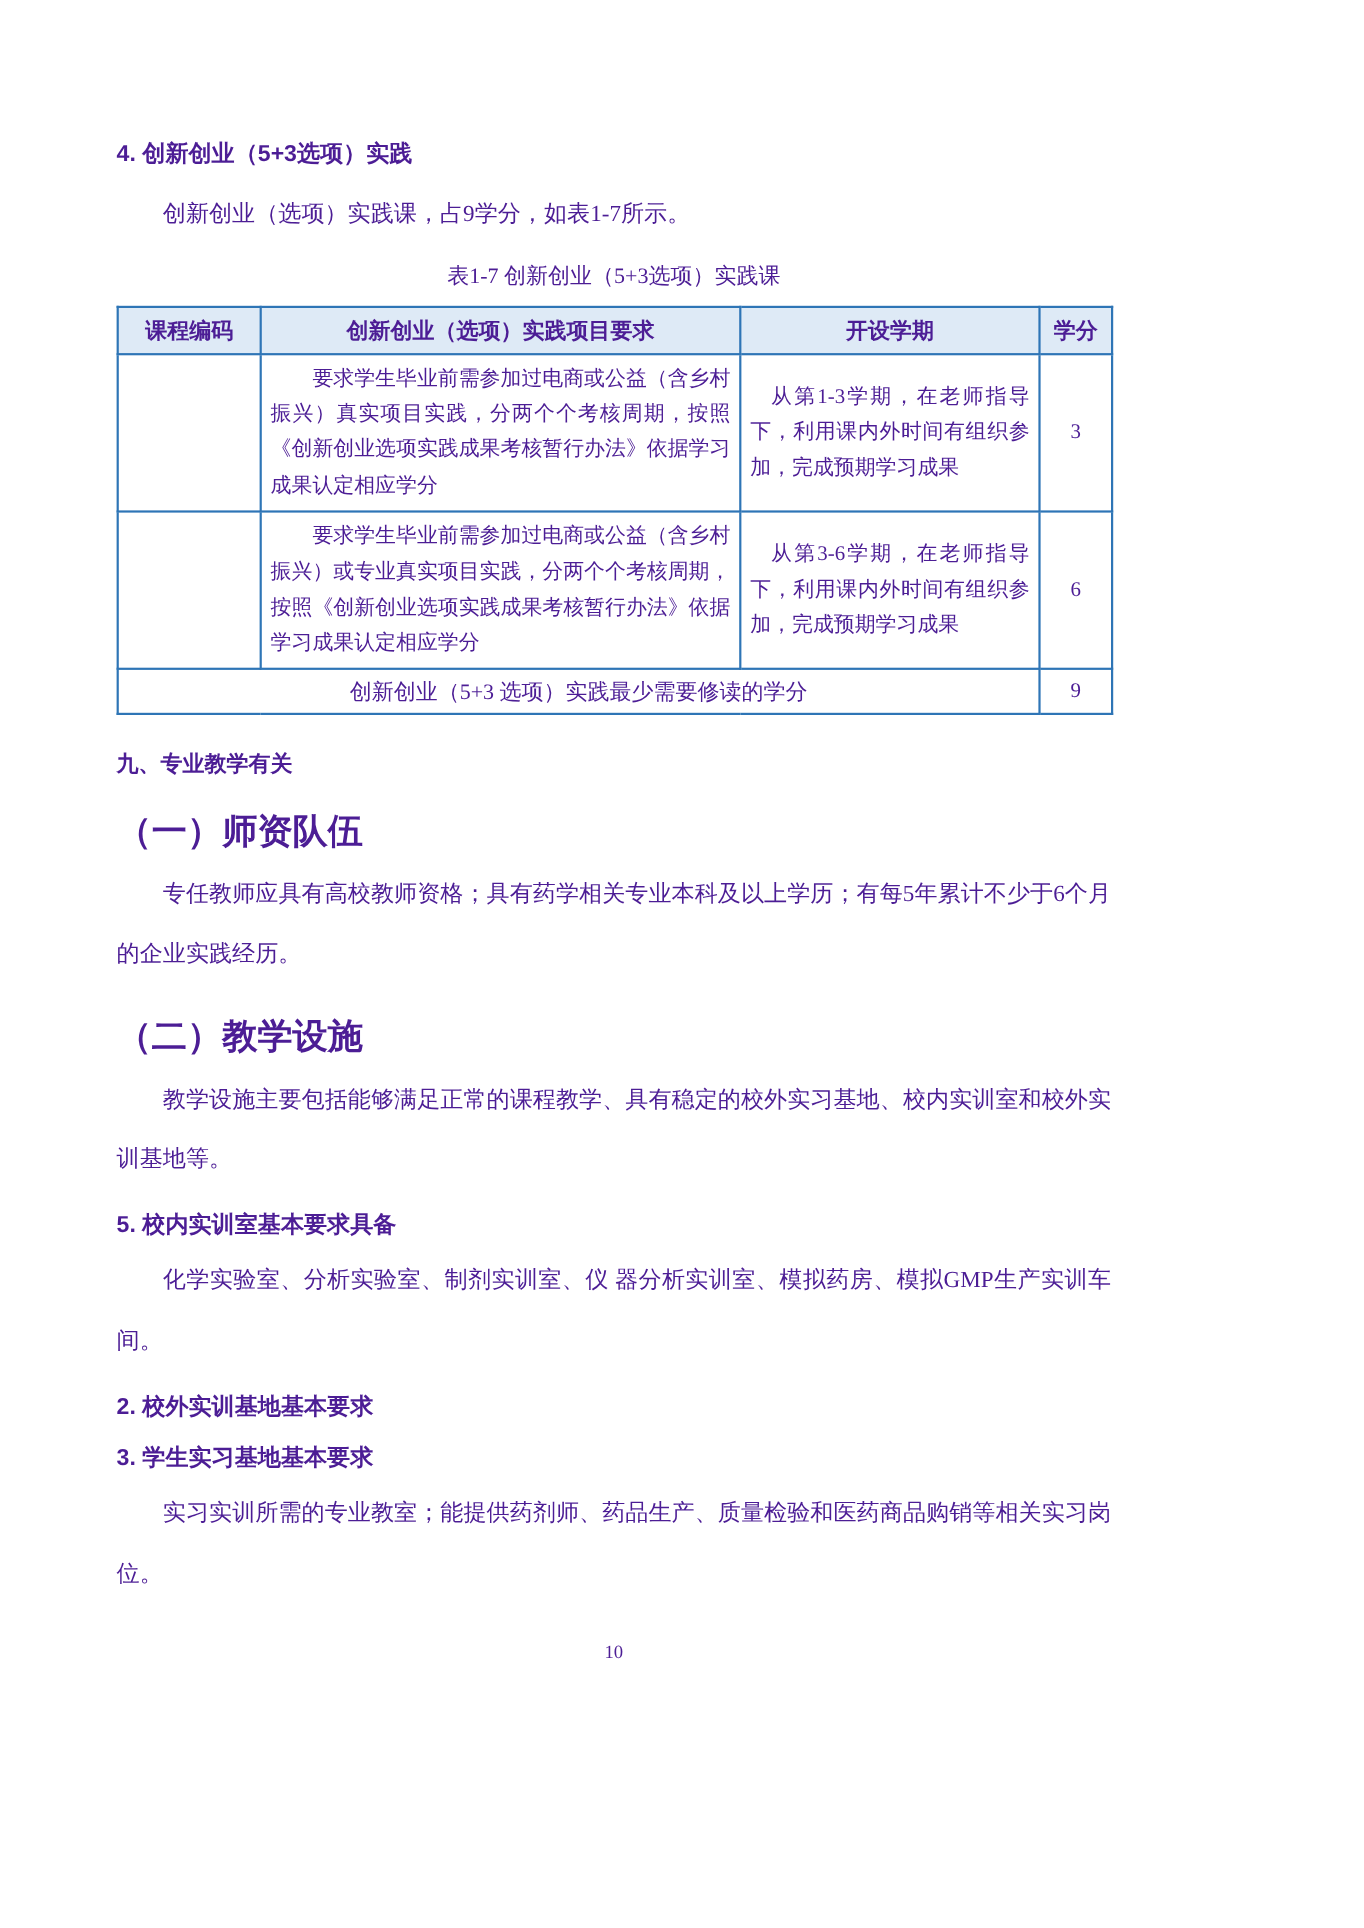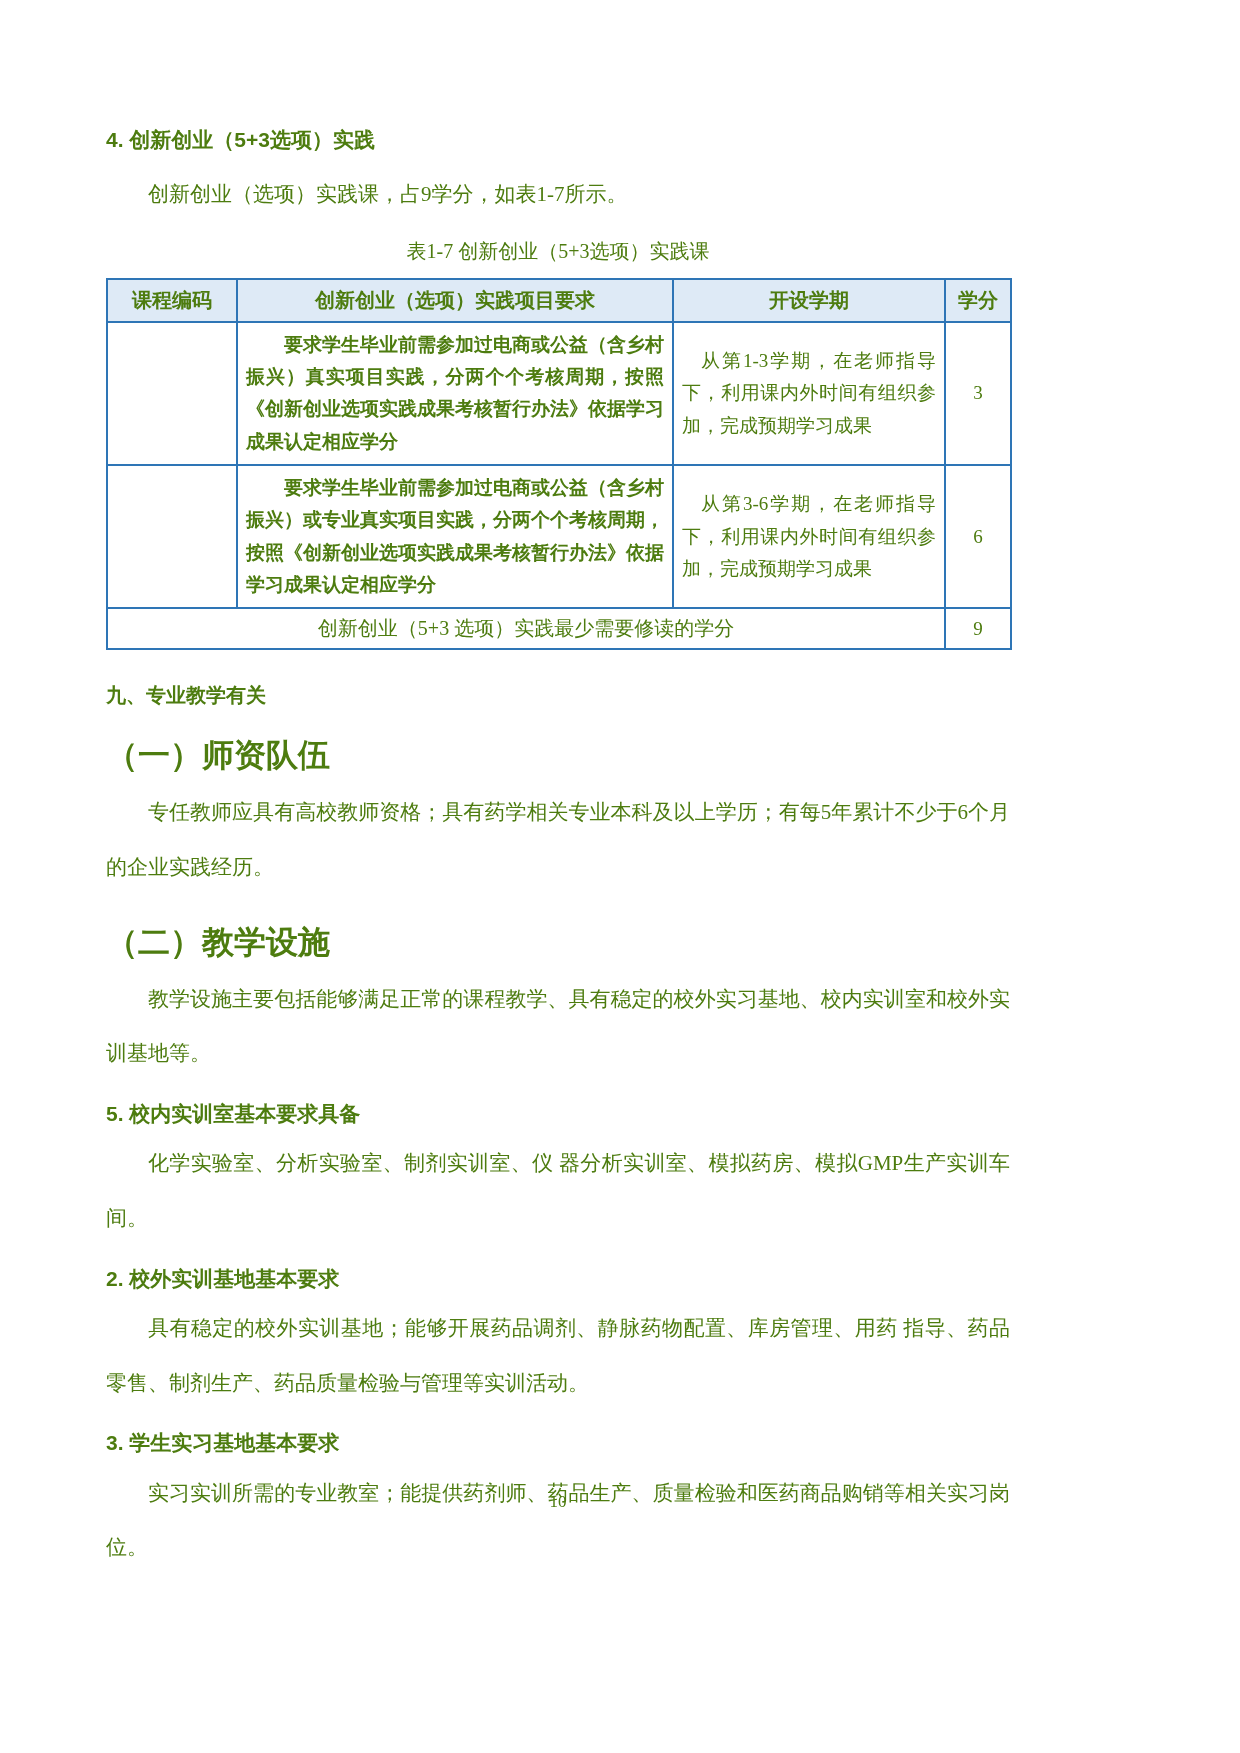--- a/index.html
+++ b/index.html
@@ -5,21 +5,21 @@
 <style>
   * { box-sizing: border-box; }
   html, body { margin: 0; padding: 0; background: #888; }
   .page {
     position: relative;
     width: 1240px;
     height: 1753px;
     margin: 0 auto;
     background: #ffffff;
     font-family: "Liberation Serif", serif;
-    color: #4d7c0f;
+    color: #4c1d95;
     padding: 126px 230px 0 106px;
     overflow: hidden;
   }
   
   .h-sub4 {
     font-family: "Liberation Sans", sans-serif;
     font-weight: bold;
     font-size: 21px;
     margin: 0;
     line-height: 1.3;
@@ -78,21 +78,20 @@
     font-weight: bold;
     font-size: 20px;
     text-align: center;
     padding: 7px 2px;
   }
   .cell-req {
     text-align: justify;
     text-indent: 2em;
     line-height: 1.7;
     padding: 9px 12px;
-    font-weight: bold;
   }
   .cell-sem {
     text-align: justify;
     text-indent: 1em;
     line-height: 1.7;
     padding: 9px 10px;
   }
   .cell-credit { text-align: center; }
   .cell-footer-label { text-align: center; padding: 8px; font-size: 20px; }
   
@@ -156,20 +155,19 @@
   <h2 class="h-paren">（一）师资队伍</h2>
   <p class="body-p">专任教师应具有高校教师资格；具有药学相关专业本科及以上学历；有每5年累计不少于6个月的企业实践经历。</p>
 
   <h2 class="h-paren">（二）教学设施</h2>
   <p class="body-p">教学设施主要包括能够满足正常的课程教学、具有稳定的校外实习基地、校内实训室和校外实训基地等。</p>
 
   <h3 class="h-num">5. 校内实训室基本要求具备</h3>
   <p class="body-p">化学实验室、分析实验室、制剂实训室、仪 器分析实训室、模拟药房、模拟GMP生产实训车间。</p>
 
   <h3 class="h-num">2. 校外实训基地基本要求</h3>
-  <p class="body-p">具有稳定的校外实训基地；能够开展药品调剂、静脉药物配置、库房管理、用药 指导、药品零售、制剂生产、药品质量检验与管理等实训活动。</p>
 
   <h3 class="h-num">3. 学生实习基地基本要求</h3>
   <p class="body-p">实习实训所需的专业教室；能提供药剂师、药品生产、质量检验和医药商品购销等相关实习岗位。</p>
 
   <div class="page-number">10</div>
 
 </div>
 
 </body></html>

